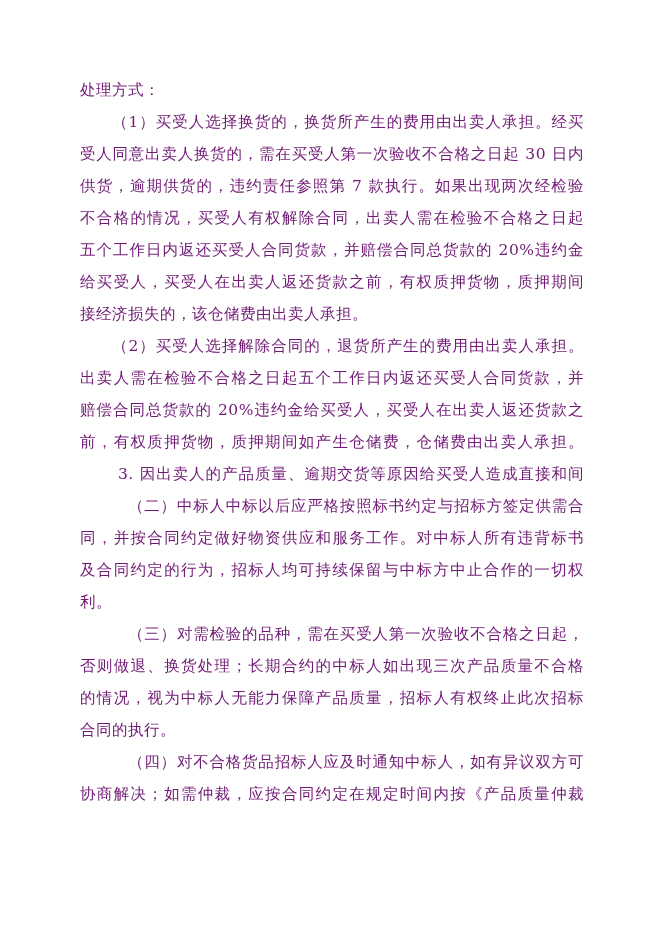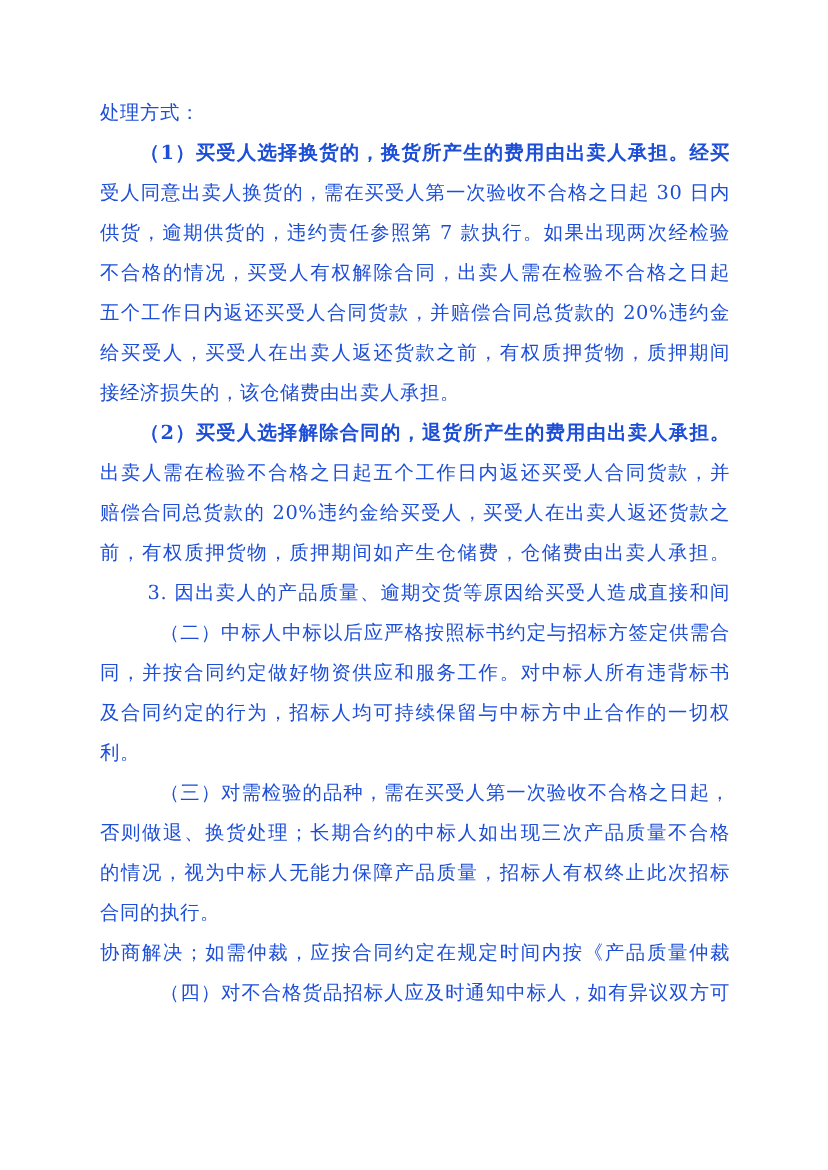--- a/index.html
+++ b/index.html
@@ -1,30 +1,30 @@
 <!DOCTYPE html>
 <html><head>
 <meta charset="utf-8">
 <style>
   html, body { margin: 0; padding: 0; background: #ffffff; }
   body { width: 662px; height: 936px; position: relative; overflow: hidden; }
   .page { position: absolute; left: 80px; top: 74px; width: 504px; }
   .line {
     font-family: "DejaVu Serif", "Liberation Serif", serif;
     font-size: 15.5px;
-    color: #1d4ed8;
+    color: #701a75;
     height: 32px;
     line-height: 32px;
     white-space: nowrap;
     text-align: justify;
     text-align-last: justify;
     letter-spacing: 0.5px;
   }
   .line.last { text-align-last: left; }
-  .indent1 { padding-left: 32px; font-weight: bold; }
+  .indent1 { padding-left: 32px; }
   .indent2 { padding-left: 48px; }
   .indent-num { padding-left: 38px; }
 </style>
 </head>
 <body>
 
 <div class="page">
   <div class="line last">处理方式：</div>
   <div class="line indent1">（1）买受人选择换货的，换货所产生的费用由出卖人承担。经买</div>
   <div class="line">受人同意出卖人换货的，需在买受人第一次验收不合格之日起 30 日内</div>
@@ -39,15 +39,15 @@
   <div class="line">前，有权质押货物，质押期间如产生仓储费，仓储费由出卖人承担。</div>
   <div class="line indent-num">3. 因出卖人的产品质量、逾期交货等原因给买受人造成直接和间</div>
   <div class="line indent2">（二）中标人中标以后应严格按照标书约定与招标方签定供需合</div>
   <div class="line">同，并按合同约定做好物资供应和服务工作。对中标人所有违背标书</div>
   <div class="line">及合同约定的行为，招标人均可持续保留与中标方中止合作的一切权</div>
   <div class="line last">利。</div>
   <div class="line indent2">（三）对需检验的品种，需在买受人第一次验收不合格之日起，</div>
   <div class="line">否则做退、换货处理；长期合约的中标人如出现三次产品质量不合格</div>
   <div class="line">的情况，视为中标人无能力保障产品质量，招标人有权终止此次招标</div>
   <div class="line last">合同的执行。</div>
+  <div class="line indent2">（四）对不合格货品招标人应及时通知中标人，如有异议双方可</div>
   <div class="line">协商解决；如需仲裁，应按合同约定在规定时间内按《产品质量仲裁</div>
-  <div class="line indent2">（四）对不合格货品招标人应及时通知中标人，如有异议双方可</div>
 </div>
 
 </body></html>

